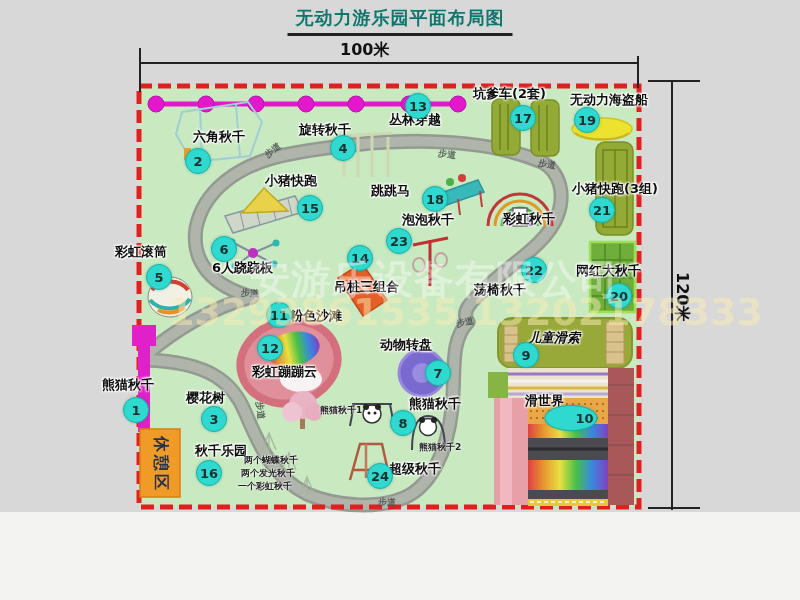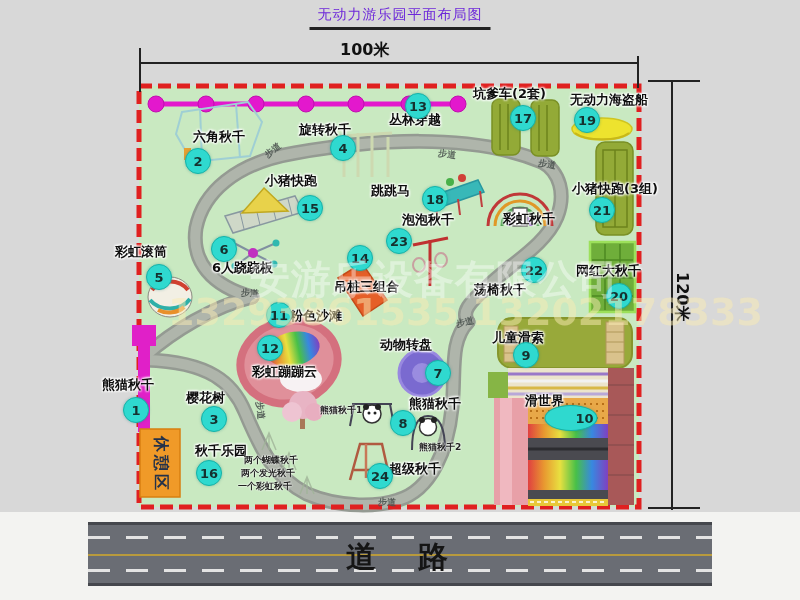--- a/index.html
+++ b/index.html
@@ -1,19 +1,19 @@
 <!DOCTYPE html>
 <html><head>
 <meta charset="utf-8">
 <style>
   html,body{margin:0;padding:0;}
   #canvas{position:relative;width:800px;height:600px;background:#d8d8d8;overflow:hidden;
           font-family:"DejaVu Sans","Liberation Sans",sans-serif;}
-  #title{position:absolute;top:6px;left:50%;transform:translateX(-50%);font-size:14px;font-weight:normal;
-         color:#6d28d9;border-bottom:3px solid #222;padding:0 8px 3px 8px;letter-spacing:1px;white-space:nowrap;}
+  #title{position:absolute;top:6px;left:50%;transform:translateX(-50%);font-size:18px;font-weight:bold;
+         color:#0f766e;border-bottom:3px solid #222;padding:0 8px 3px 8px;letter-spacing:1px;white-space:nowrap;}
   #map-bg{position:absolute;left:139px;top:86px;width:500px;height:421px;background:#c9e9c1;}
   #bottom-band{position:absolute;left:0;top:512px;width:800px;height:88px;background:#f3f3f1;}
   #road{position:absolute;left:88px;top:522px;width:624px;height:64px;background:#6a6d74;
         border-top:3px solid #45474d;border-bottom:3px solid #45474d;box-sizing:border-box;}
   .lane{position:absolute;left:0;width:100%;height:3px;
         background:repeating-linear-gradient(90deg,#e3e3e3 0 22px,transparent 22px 38px);}
   #lane-top{top:11px;} #lane-bottom{bottom:11px;}
   #center-line{position:absolute;left:0;top:29px;width:100%;height:2px;background:#b89a3d;}
   #road-label{position:absolute;left:0;top:12px;width:100%;text-align:center;font-size:30px;font-weight:bold;
               color:#151515;letter-spacing:6px;}
@@ -321,21 +321,21 @@
       <div class="attr-label" style="left: 299px; top: 123px;">旋转秋千</div>
       <div class="badge" style="left: 343px; top: 148px;">4</div>
       <div class="attr-label" style="left: 115px; top: 245px;">彩虹滚筒</div>
       <div class="badge" style="left: 159px; top: 277px;">5</div>
       <div class="attr-label" style="left: 212px; top: 261px;">6人跷跷板</div>
       <div class="badge" style="left: 224px; top: 249px;">6</div>
       <div class="attr-label" style="left: 380px; top: 338px;">动物转盘</div>
       <div class="badge" style="left: 438px; top: 373px;">7</div>
       <div class="attr-label" style="left: 409px; top: 397px;">熊猫秋千</div>
       <div class="badge" style="left: 403px; top: 423px;">8</div>
-      <div class="attr-label" style="left: 492px; top: 331px;">儿童滑索</div>
+      <div class="attr-label" style="left: 528px; top: 331px; font-style: italic;">儿童滑索</div>
       <div class="badge" style="left: 526px; top: 355px;">9</div>
       <div class="attr-label" style="left: 525px; top: 394px;">滑世界</div>
       <div class="badge" style="left: 571px; top: 418px; padding-left: 27px;">10</div>
       <div class="attr-label" style="left: 290px; top: 309px;">粉色沙滩</div>
       <div class="badge" style="left: 279px; top: 315px;">11</div>
       <div class="attr-label" style="left: 252px; top: 365px;">彩虹蹦蹦云</div>
       <div class="badge" style="left: 270px; top: 348px;">12</div>
       <div class="attr-label" style="left: 389px; top: 113px;">丛林穿越</div>
       <div class="badge" style="left: 418px; top: 106px;">13</div>
       <div class="attr-label" style="left: 334px; top: 280px;">吊桩三组合</div>
@@ -371,20 +371,14 @@
       <div class="path-label" style="left: 538px; top: 158px; transform: rotate(10deg);">步道</div>
       <div class="path-label" style="left: 241px; top: 287px; transform: rotate(4deg);">步道</div>
       <div class="path-label" style="left: 456px; top: 316px; transform: rotate(-12deg);">步道</div>
       <div class="path-label" style="left: 378px; top: 496px; transform: rotate(2deg);">步道</div>
       <div class="path-label" style="left: 251px; top: 404px; transform: rotate(84deg);">步道</div>
     </div>
 
   <div id="wm1">安游乐设备有限公司</div>
   <div id="wm2">13293861535 13202178333</div>
 
-  <div id="road">
-    <div class="lane" id="lane-top"></div>
-    <div id="center-line"></div>
-    <div class="lane" id="lane-bottom"></div>
-    <div id="road-label">道　路</div>
-  </div>
 
 </div>
 
 </body></html>

